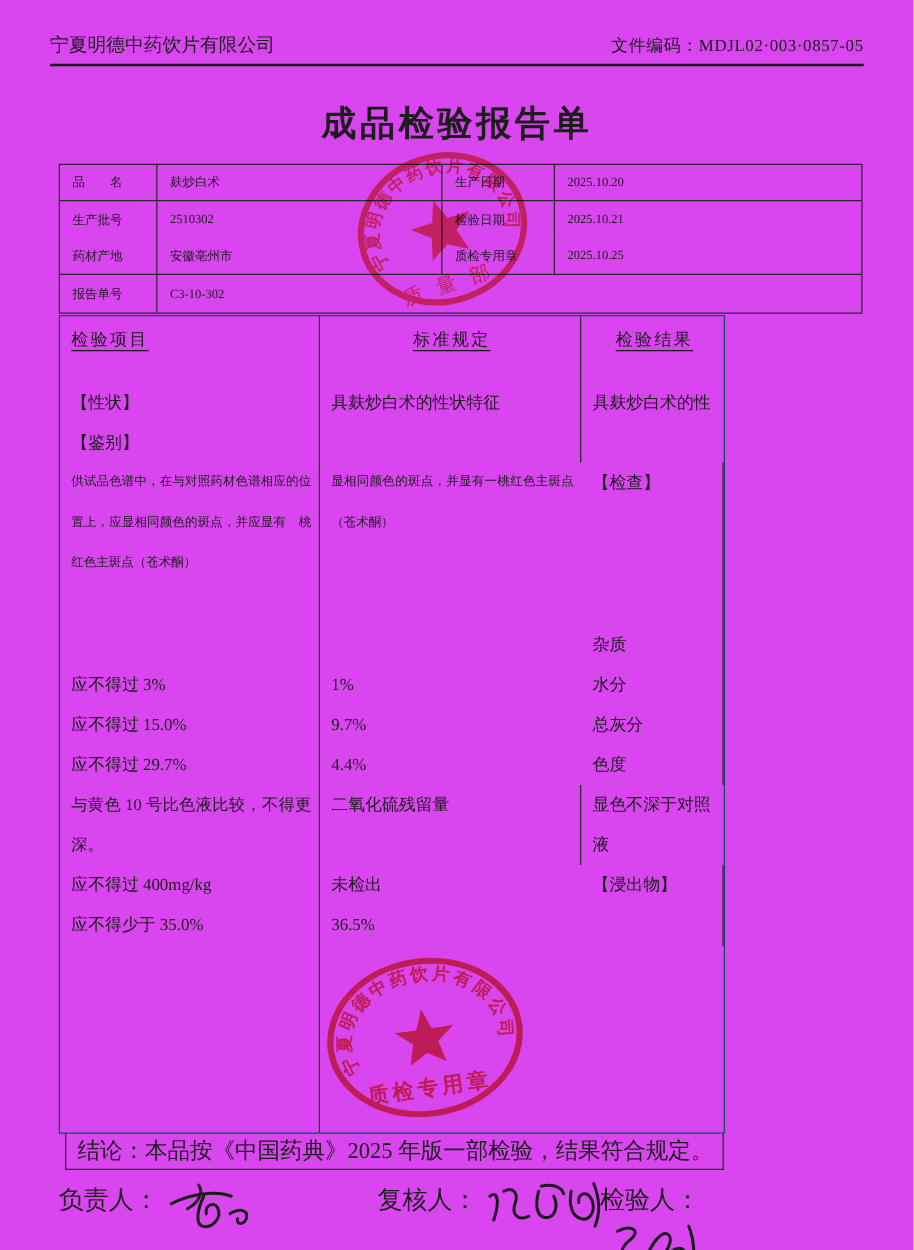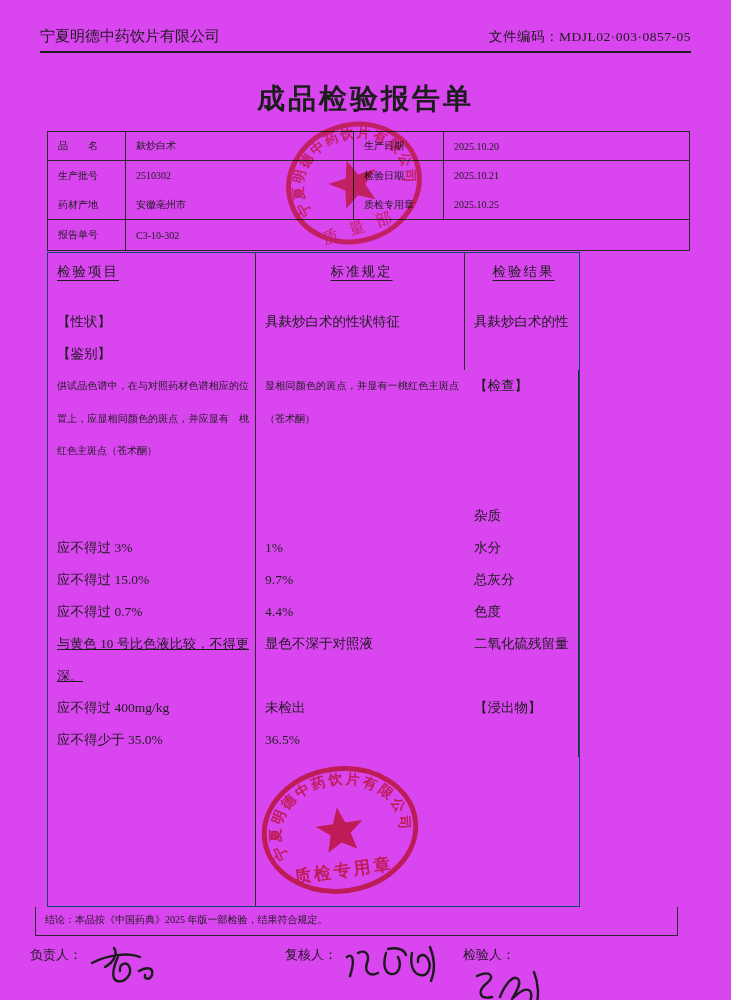--- a/index.html
+++ b/index.html
@@ -36,28 +36,28 @@
     display:grid; grid-template-columns:208px 209px 1fr;
     grid-template-rows:53px 32px 32px 130px 32px 32px 32px 32px 64px 32px 33px 1fr;
     border:1px solid #0c4a6e; box-sizing:border-box; font-size:13.5px;
   }
   .mc { padding:0 6px 0 9px; line-height:32px; box-sizing:border-box; overflow:hidden; }
   .c1,.c2 { border-right:1px solid #2a2a2a; }
   .mh { line-height:normal; padding-top:10px; }
   .mh span { text-decoration:underline; text-underline-offset:4px; letter-spacing:2px; }
   .ctr { text-align:center; }
   .para { font-size:10px; text-align:justify; line-height:32.5px; }
-  .para2 { font-size:13px; text-align:justify; line-height:32px;text-decoration:underline; }
+  .para2 { font-size:13px; text-align:justify; line-height:32px; }
   
   .conclusion {
-    position:absolute; left:35px; top:907px; width:643px; height:29px;
+    position:absolute; left:52px; top:907px; width:527px; height:29px;
     border:1px solid #2a2a2a; border-top:none; box-sizing:border-box;
-    font-size:10px; line-height:26px; padding-left:9px; white-space:nowrap;
-  }
-  .signatures { position:absolute; left:30px; top:938px; width:643px; height:58px; font-size:13px; }
+    font-size:18px; line-height:26px; padding-left:9px; white-space:nowrap;
+  }
+  .signatures { position:absolute; left:47px; top:938px; width:643px; height:58px; font-size:20px; }
   .sig-group { position:absolute; top:0; display:flex; align-items:flex-start; }
   .sig-group .lbl { padding-top:8px; white-space:nowrap; }
   .sig-group svg { margin-top:2px; }
   .g1 { left:0; } .g2 { left:255px;text-align:center; } .g3 { left:433px;flex-direction:column; }
   
   .stamp { position:absolute; mix-blend-mode:multiply; pointer-events:none; }
   .stamp-top { left:269px; top:108px; width:170px; height:150px; opacity:.8; transform:rotate(-18deg); }
   .stamp-bottom { left:255px; top:760px; width:170px; height:140px; opacity:.88; transform:rotate(-8deg); }
 </style>
 </head>
@@ -114,28 +114,28 @@
 
     <div class="mc c1">杂质</div>
     <div class="mc c2">应不得过 3%</div>
     <div class="mc">1%</div>
 
     <div class="mc c1">水分</div>
     <div class="mc c2">应不得过 15.0%</div>
     <div class="mc">9.7%</div>
 
     <div class="mc c1">总灰分</div>
-    <div class="mc c2">应不得过 0.7%</div>
+    <div class="mc c2">应不得过 29.7%</div>
     <div class="mc">4.4%</div>
 
     <div class="mc c1">色度</div>
     <div class="mc c2 para2">与黄色 10 号比色液比较，不得更深。</div>
+    <div class="mc c1">二氧化硫残留量</div>
+
     <div class="mc">显色不深于对照液</div>
-
-    <div class="mc c1">二氧化硫残留量</div>
     <div class="mc c2">应不得过 400mg/kg</div>
     <div class="mc">未检出</div>
 
     <div class="mc c1">【浸出物】</div>
     <div class="mc c2">应不得少于 35.0%</div>
     <div class="mc">36.5%</div>
 
     <div class="mc c1"></div>
     <div class="mc c2"></div>
     <div class="mc"></div>

